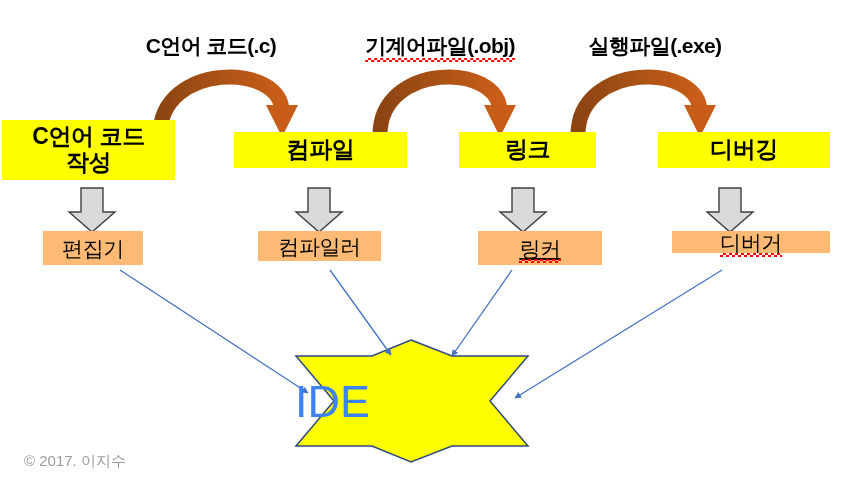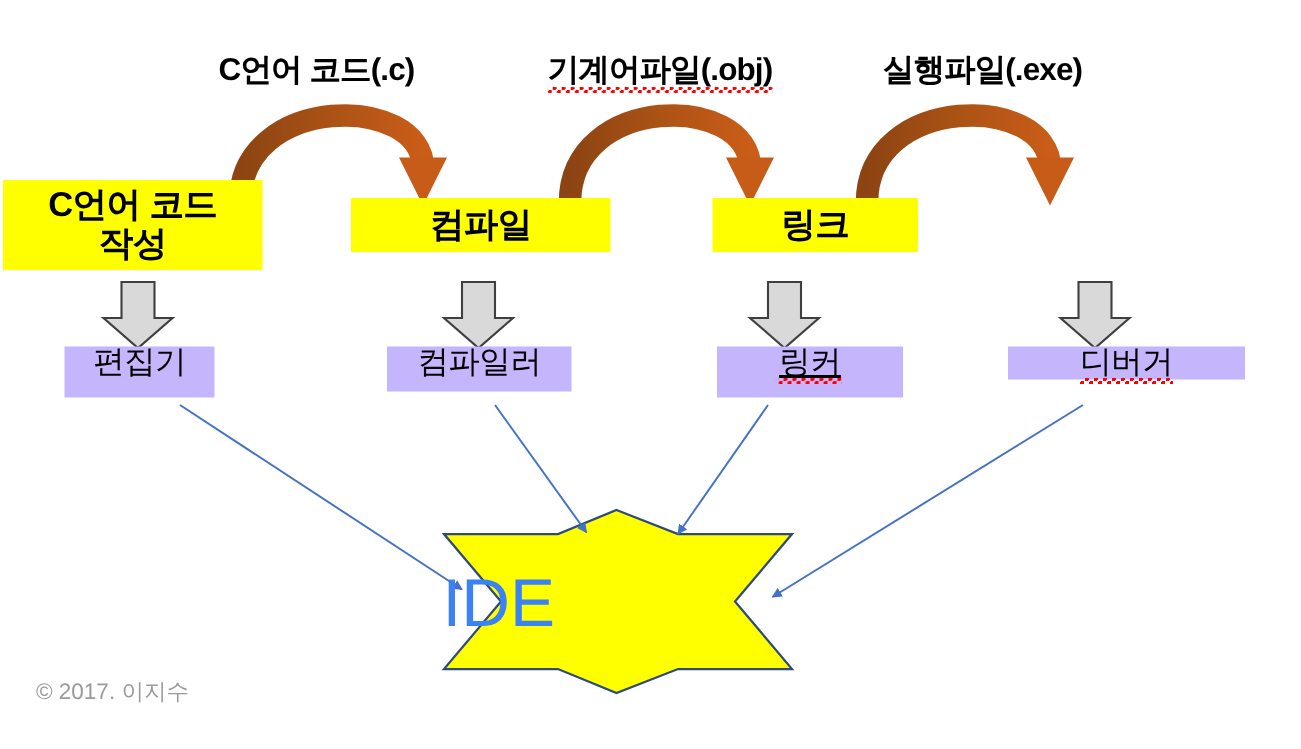--- a/index.html
+++ b/index.html
@@ -38,26 +38,26 @@
     align-items: center;
     justify-content: center;
     text-align: center;
     letter-spacing: -0.4px;
     white-space: pre-line;
   }
 
   
   .tool-box {
     position: absolute;
-    background: #c4b5fd;
+    background: #fdba74;
     color: #000000;
     font-size: 21px;
     line-height: 1.0;
     display: flex;
-    align-items: flex-start;
+    align-items: center;
     justify-content: center;
     text-align: center;
     letter-spacing: -0.4px;
   }
   .tool-box .misspell {
     text-decoration: none;
     position: relative;
     display: inline-block;
   }
   .tool-box .misspell::after {
@@ -178,21 +178,22 @@
 
   <div class="flow-label" style="left:211px; top:32px;">C언어 코드(.c)</div>
 
   <div class="flow-label" style="left:440px; top:32px;"><span class="misspell2">기계어파일(.obj)</span></div>
 
   <div class="flow-label" style="left:655px; top:32px;">실행파일(.exe)</div>
 
   <div class="stage-box" style="left:2px;   top:120px; width:173px; height:60px;">C언어 코드
 작성</div>
   <div class="stage-box" style="left:234px; top:132px; width:173px; height:36px;">컴파일</div>
-  <div class="stage-box" style="left:475px; top:132px; width:137px; height:36px;">링크</div>
+  <div class="stage-box" style="left:459px; top:132px; width:137px; height:36px;">링크</div>
+  <div class="stage-box" style="left:658px; top:132px; width:172px; height:36px;">디버깅</div>
 
   <div class="tool-box" style="left:43px;  top:231px; width:100px; height:34px;">
       <span>편집기</span>
     </div>
 
   <div class="tool-box" style="left:258px; top:231px; width:123px; height:30px;">
       <span>컴파일러</span>
     </div>
 
   <div class="tool-box" style="left:478px; top:231px; width:124px; height:34px;text-decoration:underline;">

